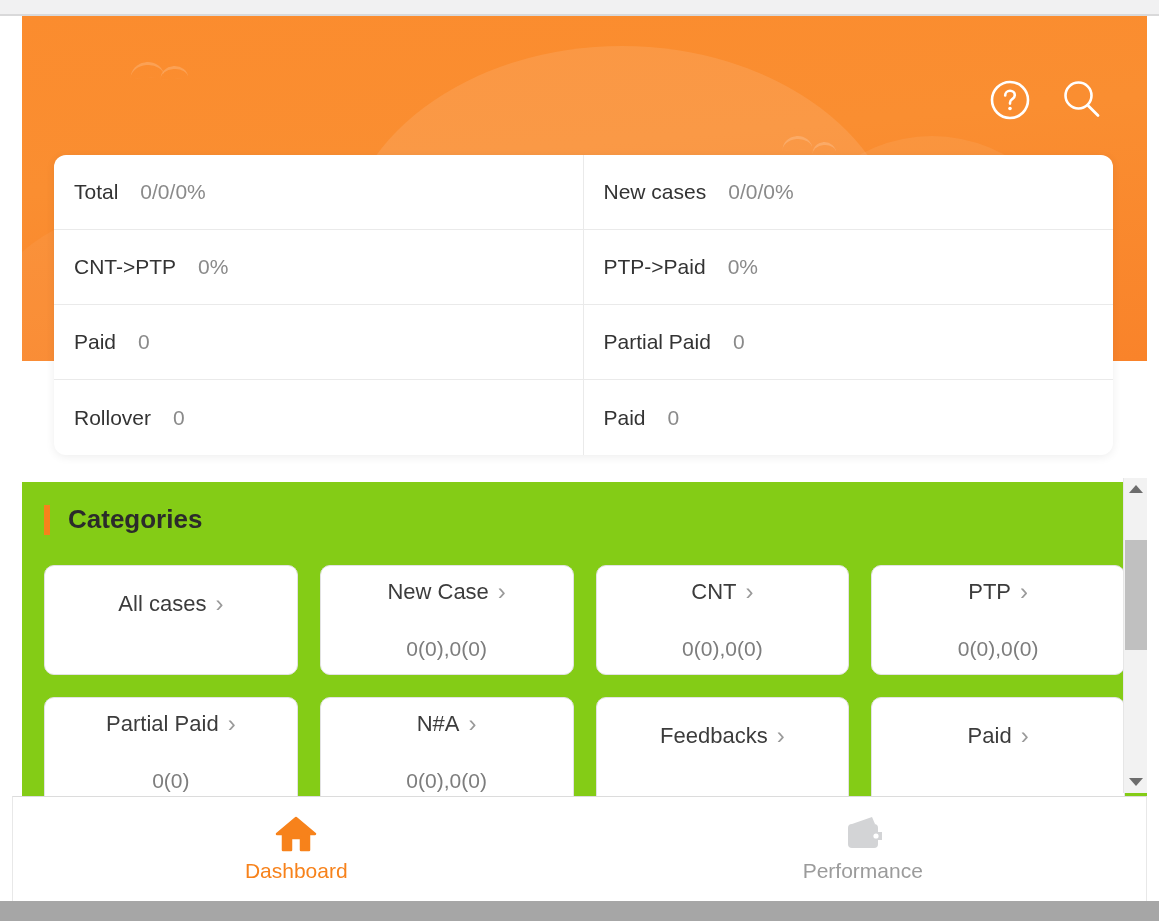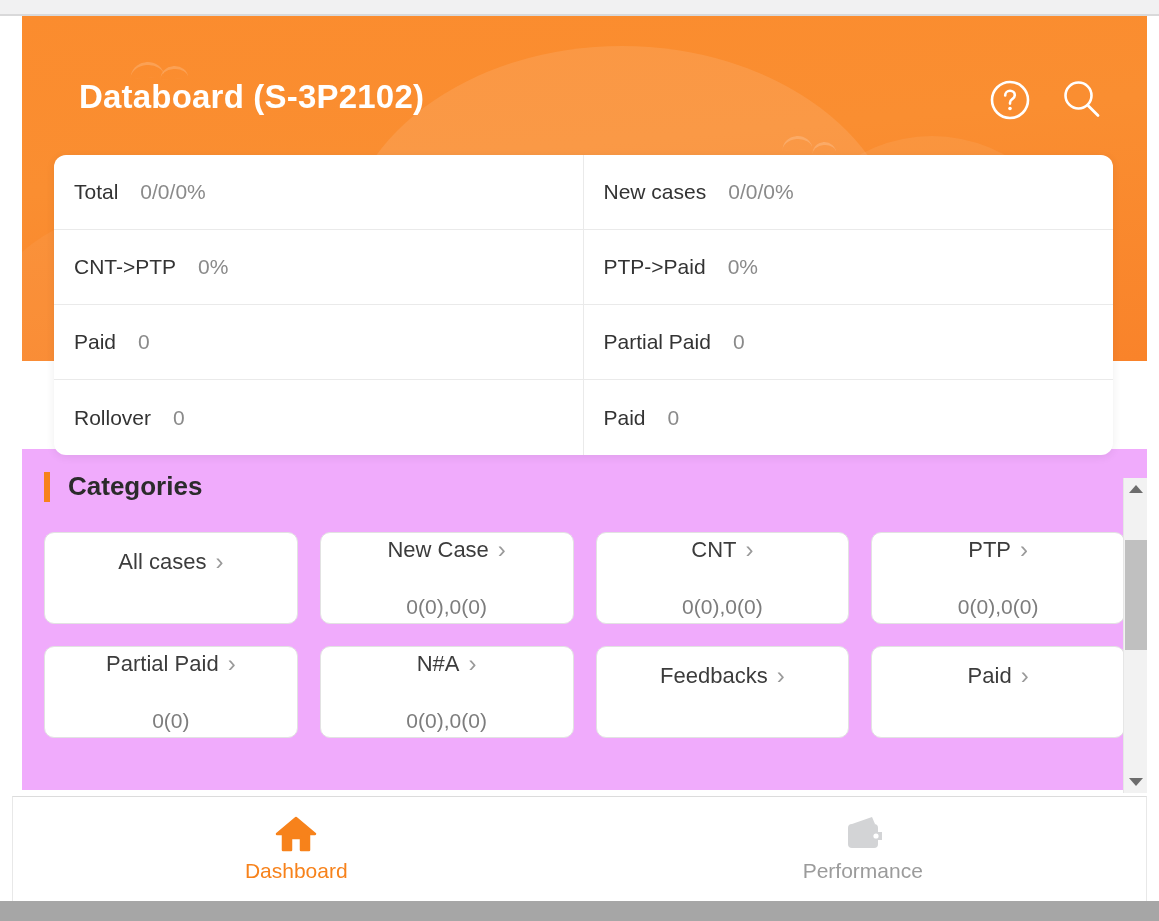--- a/index.html
+++ b/index.html
@@ -161,24 +161,24 @@
   }
   .stats-value {
     font-size: 21px;
     color: #8a8a8a;
     margin-left: 22px;
   }
 
   
   .content {
     position: absolute;
-    left: 22px; top: 449px;
+    left: 22px; top: 482px;
     width: 1125px;
     height: 341px;
-    background: #f0abfc;
+    background: #84cc16;
     overflow: hidden;
   }
   .section-head {
     display: flex;
     align-items: center;
     margin: 22px 0 0 22px;
   }
   .section-accent {
     width: 6px; height: 30px;
     background: #f7821b;
@@ -190,21 +190,21 @@
     color: #2b2b2b;
   }
 
   .cat-grid {
     display: grid;
     grid-template-columns: repeat(4, 1fr);
     gap: 22px;
     padding: 30px 22px 0 22px;
   }
   .cat-card {
-    height: 92px;
+    height: 110px;
     border: 1px solid #e2e2e2;
     border-radius: 10px;
     background: #ffffff;
     display: flex;
     flex-direction: column;
     align-items: center;
     justify-content: center;
     cursor: pointer;
   }
   .cat-label {
@@ -302,21 +302,20 @@
   <div class="header">
     <div class="header-blob-1"></div>
     <div class="header-blob-2"></div>
     <div class="header-blob-3"></div>
     <div class="header-blob-4"></div>
     <div class="bird b1"></div>
     <div class="bird b2"></div>
     <div class="bird b3"></div>
     <div class="bird b4"></div>
 
-    <div class="header-title">Databoard (S-3P2102)</div>
 
     <div class="header-actions">
       <div class="icon-btn">
         <svg width="44" height="44" viewBox="0 0 44 44">
           <circle cx="22" cy="22" r="18" fill="none" stroke="#ffffff" stroke-width="2.6"></circle>
           <path d="M17.2 17.4c0-2.6 2.1-4.6 4.8-4.6s4.8 1.9 4.8 4.4c0 2.2-1.3 3.1-2.8 4.1-1.4 1-2 1.8-2 3.4v0.9" fill="none" stroke="#ffffff" stroke-width="2.6" stroke-linecap="round"></path>
           <circle cx="22" cy="30.5" r="1.8" fill="#ffffff"></circle>
         </svg>
       </div>
       <div class="icon-btn">

